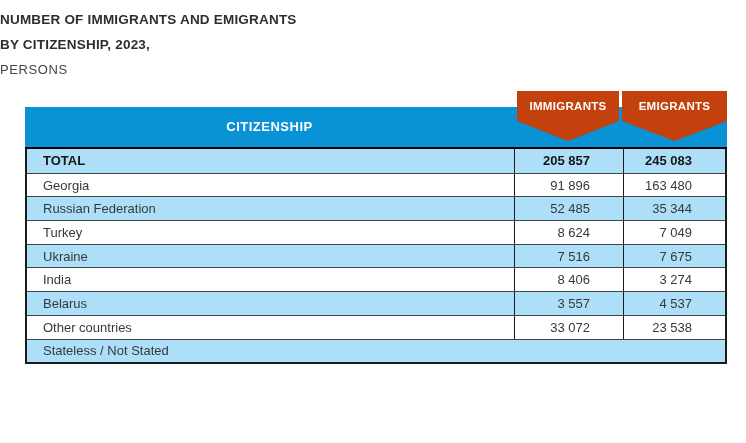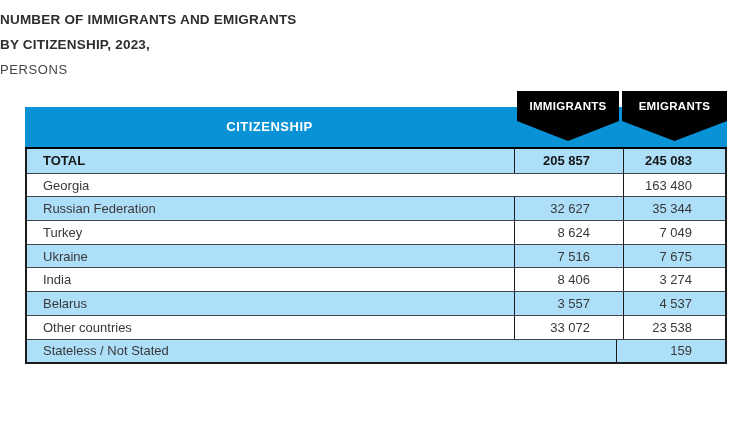--- a/index.html
+++ b/index.html
@@ -20,21 +20,21 @@
     position: absolute; left: 25px; top: 107px; width: 702px; height: 40px;
     background: #0992d6; border-bottom: 3px solid #000000; box-sizing: content-box;
   }
   .citizenship-label {
     position: absolute; left: 0; top: 0; width: 489px; height: 40px;
     line-height: 40px; text-align: center;
     color: #ffffff; font-weight: 700; font-size: 13px; letter-spacing: 0.5px;
   }
   .ribbon {
     position: absolute; top: 91px; height: 50px;
-    background: #000000;
+    background: #c2410c;
     clip-path: polygon(0 0, 100% 0, 100% 60%, 50% 100%, 0 60%);
     text-align: center; color: #ffffff;
   }
   .ribbon span {
     display: block; line-height: 30px; font-weight: 700; font-size: 11.5px; letter-spacing: 0.3px;
   }
   .ribbon.imm { left: 517px; width: 102px; }
   .ribbon.emi { left: 622px; width: 105px; }
 
   
@@ -78,26 +78,27 @@
   <div class="rows">
 
     <div class="row total">
       <div class="cell label">TOTAL</div>
       <div class="cell num imm">205 857</div>
       <div class="cell num emi">245 083</div>
     </div>
 
     <div class="row">
       <div class="cell label">Georgia</div>
+      <div class="cell num imm">91 896</div>
       <div class="cell num emi">163 480</div>
     </div>
 
     <div class="row">
       <div class="cell label">Russian Federation</div>
-      <div class="cell num imm">32 627</div>
+      <div class="cell num imm">52 485</div>
       <div class="cell num emi">35 344</div>
     </div>
 
     <div class="row">
       <div class="cell label">Turkey</div>
       <div class="cell num imm">8 624</div>
       <div class="cell num emi">7 049</div>
     </div>
 
     <div class="row">
@@ -119,17 +120,16 @@
     </div>
 
     <div class="row">
       <div class="cell label">Other countries</div>
       <div class="cell num imm">33 072</div>
       <div class="cell num emi">23 538</div>
     </div>
 
     <div class="row">
       <div class="cell label">Stateless / Not Stated</div>
-      <div class="cell num imm">159</div>
     </div>
 
   </div>
 </div>
 
 </body></html>

